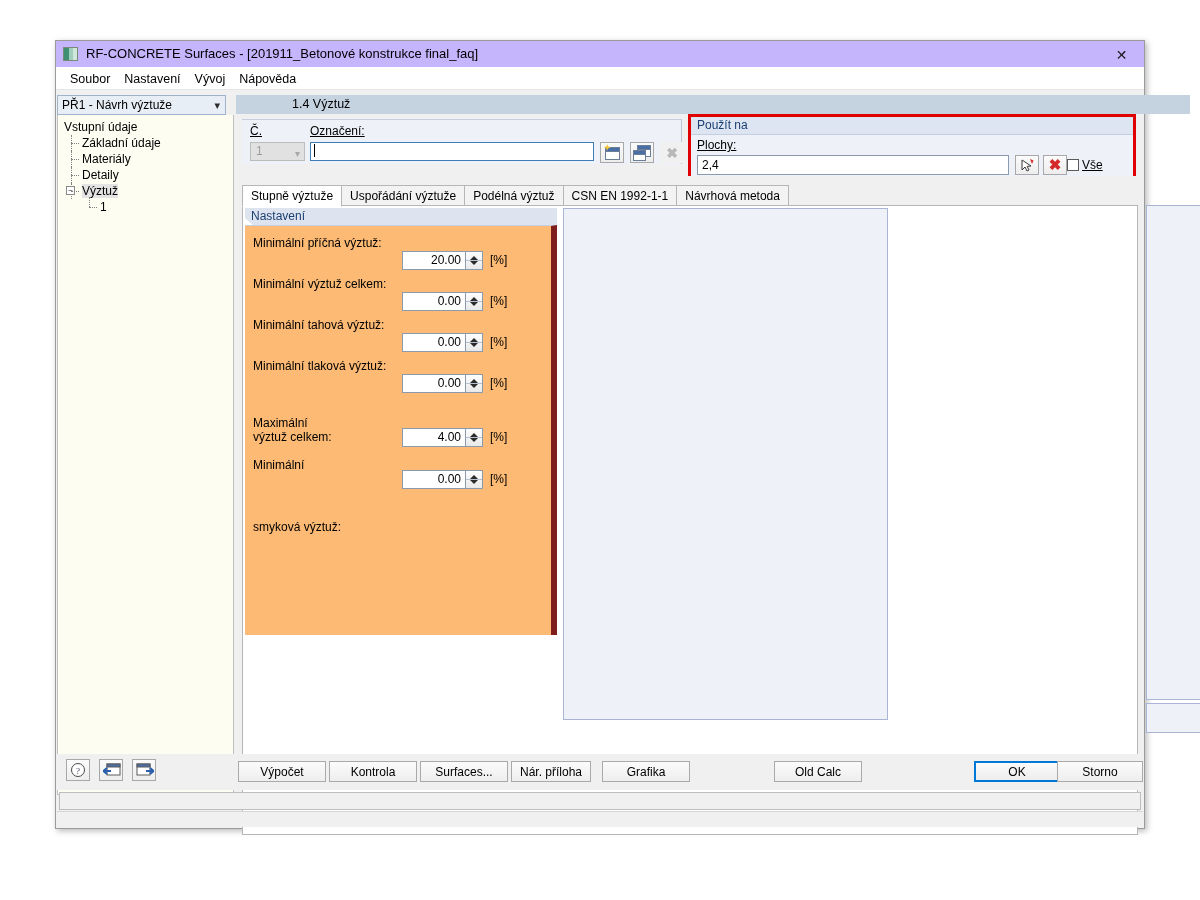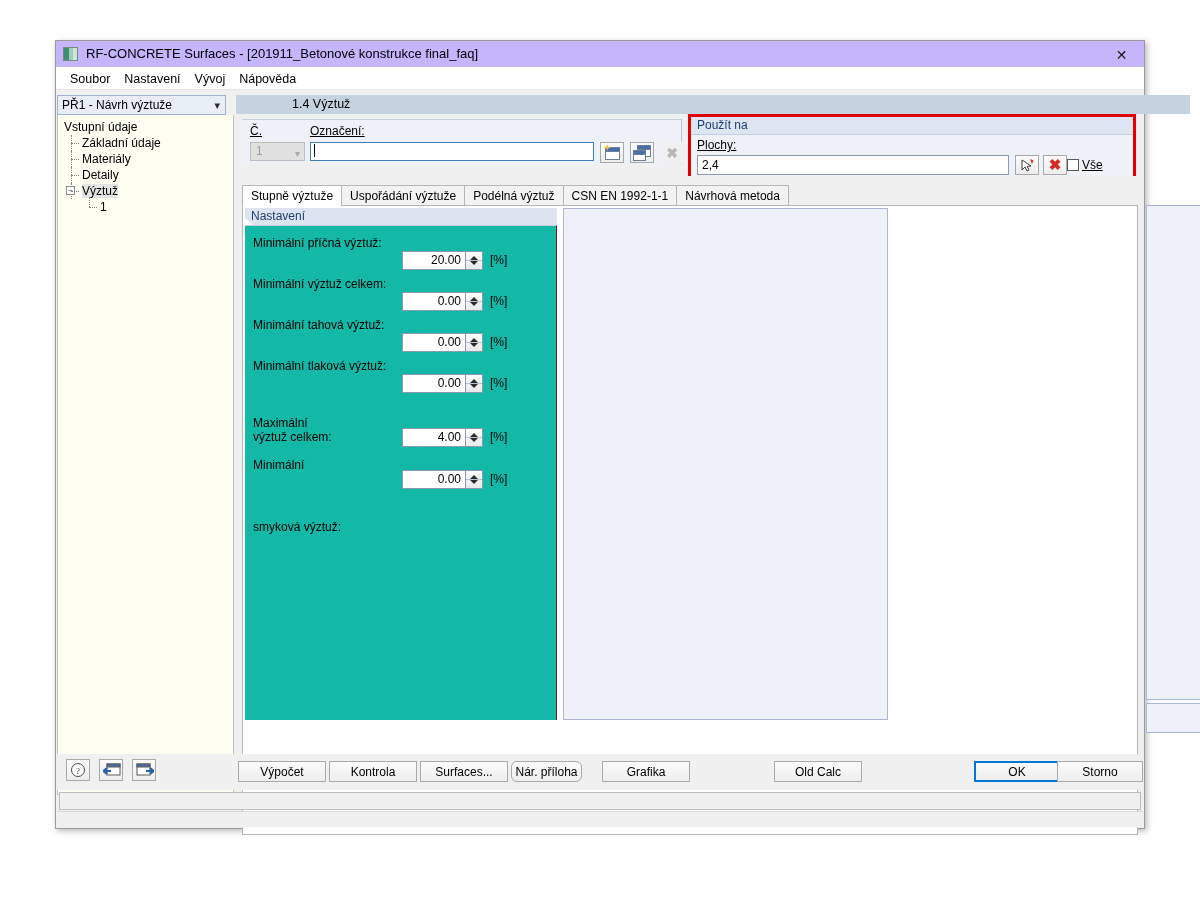--- a/index.html
+++ b/index.html
@@ -292,23 +292,23 @@
   
   #gb-nastaveni {
     position: absolute; left: 2px; top: 2px;
     width: 312px; height: 512px;
   }
   #gb-nastaveni .gb-title {
     background: #dde4ef; color:#1c3f73;
     clip-path: polygon(0 0, 100% 0, 100% 100%, 8px 100%, 0 calc(100% - 7px));
   }
   #gb-nastaveni .gb-body {
-    height: 495px; position: relative;
-    background: #14b8a6;
-    border-right: 1px solid #7f1d1d;
+    height: 410px; position: relative;
+    background: #fdba74;
+    border-right: 6px solid #7f1d1d;
   }
 
   .setrow { position: absolute; left: 0; width: 100%; }
   .setrow .lab { position: absolute; left: 8px; font-size: 12px; white-space: nowrap; }
   .spin {
     position: absolute; left: 157px;
     width: 64px; height: 19px;
     background: #ffffff;
     border: 1px solid #8a9bb0;
     font-size: 12px;
@@ -637,21 +637,21 @@
 
       <div class="pushbtn" style="left:181px; width:88px;">
         <span>Výpočet</span>
       </div>
       <div class="pushbtn" style="left:272px; width:88px;">
         <span>Kontrola</span>
       </div>
       <div class="pushbtn" style="left:363px; width:88px;">
         <span>Surfaces...</span>
       </div>
-      <div class="pushbtn" style="left:454px; width:71px;border-radius:6px;">
+      <div class="pushbtn" style="left:454px; width:80px;">
         <span>Nár. příloha</span>
       </div>
       <div class="pushbtn" style="left:545px; width:88px;">
         <span>Grafika</span>
       </div>
       <div class="pushbtn" style="left:717px; width:88px;">
         <span>Old Calc</span>
       </div>
       <div class="pushbtn default" style="left:917px; width:86px;">
         <span>OK</span>

